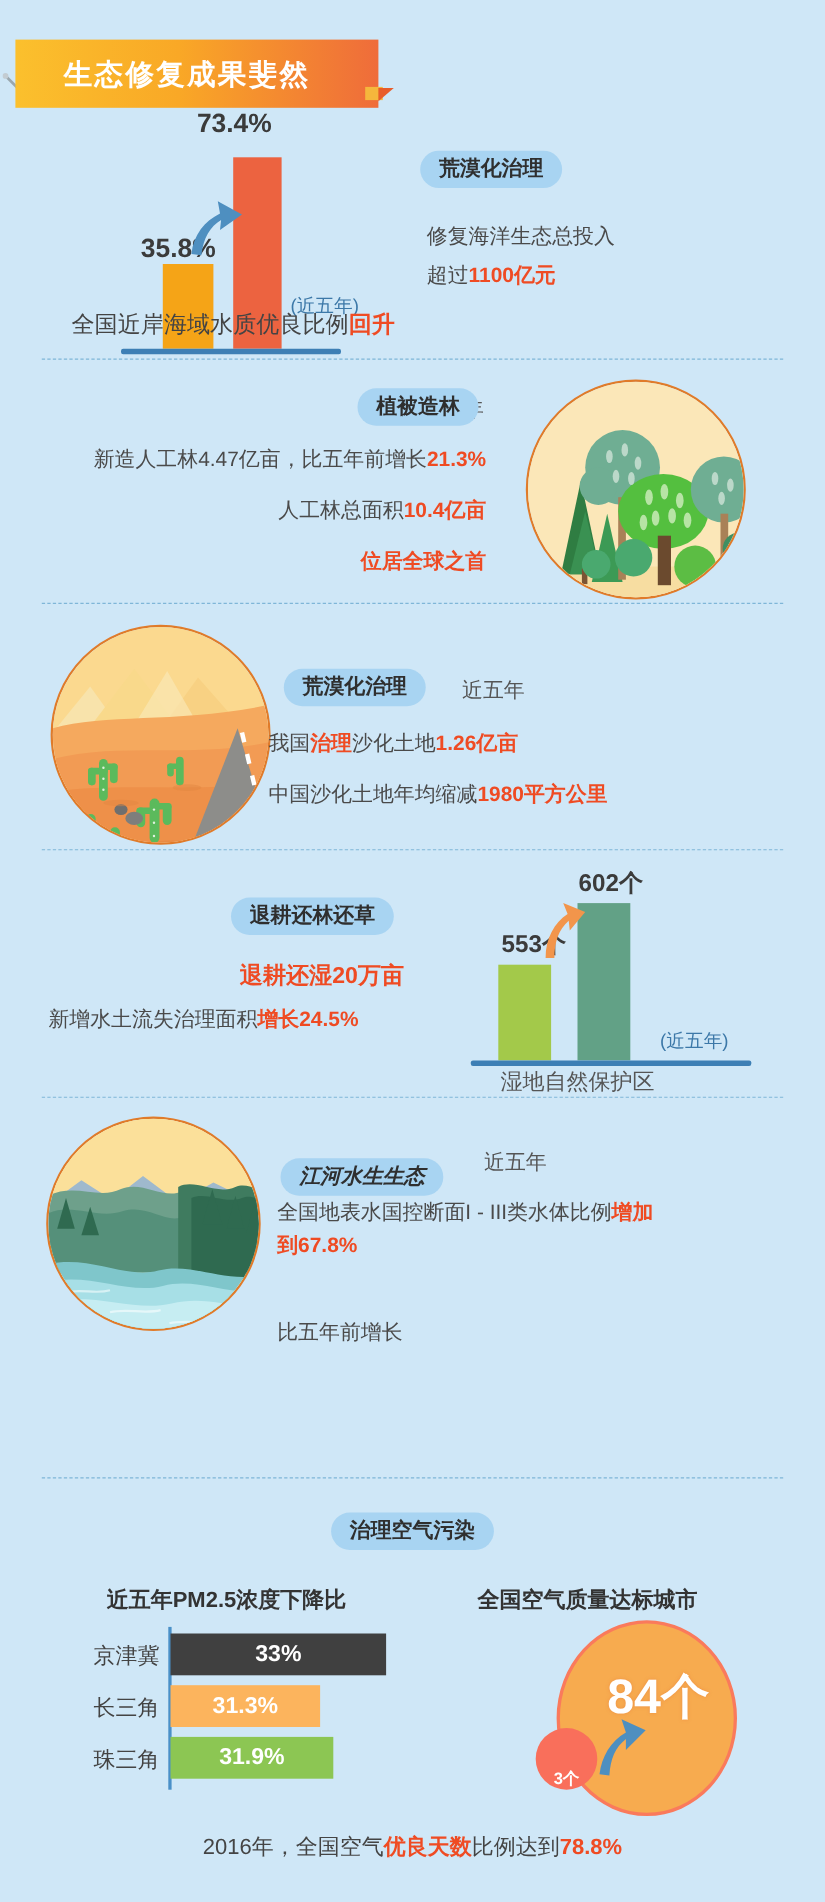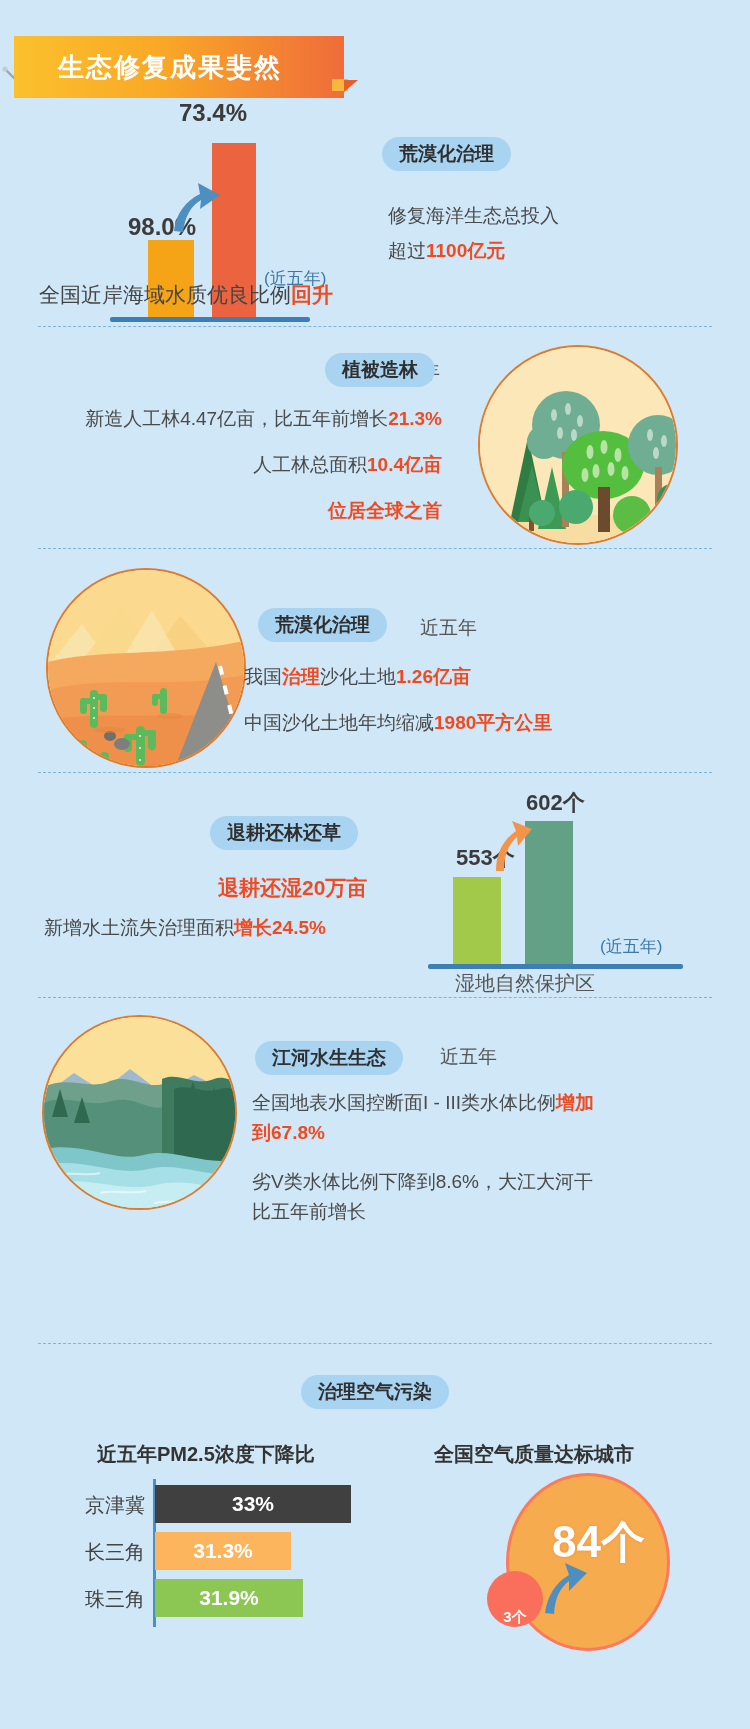--- a/index.html
+++ b/index.html
@@ -56,21 +56,21 @@
   .gray-lbl { color: #555; font-size: 19px; }
   .note { color: #3c78a8; font-size: 17px; }
 
   
   .s1 { position: absolute; left: 0; top: 95px; width: 750px; height: 225px; }
   .bar-base { position: absolute; background: #3d7fb5; height: 5px; border-radius: 2px; }
   .bar { position: absolute; bottom: 0; }
   .bar-lbl { position: absolute; font-weight: bold; font-size: 24px; color: #3b3b3b; }
 
   .s1-label {
-    position: absolute; left: 39px; top: 281px; font-size: 21px; color: #444;
+    position: absolute; left: 65px; top: 281px; font-size: 21px; color: #444;
   }
 
   
   .s2 { position: absolute; left: 0; top: 345px; width: 750px; height: 195px; }
   .circ {
     position: absolute; border-radius: 50%; overflow: hidden;
     border: 2px solid #e07b2a;
   }
 
   
@@ -128,21 +128,21 @@
     <div class="ribbon">
       <span class="ribbon-title">生态修复成果斐然</span>
     </div>
     <div class="ribbon-fold2"></div>
     <div class="ribbon-fold"></div>
   </div>
 
   <div class="s1">
 
     <div>
-      <div class="bar-lbl" style="left:128px; top:118px;">98.0%</div>
+      <div class="bar-lbl" style="left:128px; top:118px;">35.8%</div>
       <div class="bar-lbl" style="left:179px; top:4px;">73.4%</div>
 
       <div class="bar" style="left:148px; top:145px; width:46px; height:77px; background:#f5a417;"></div>
       <div class="bar" style="left:212px; top:48px; width:44px; height:174px; background:#ec6340;"></div>
 
       <div class="bar-base" style="left:110px; top:222px; width:200px;"></div>
 
       <svg style="position:absolute; left:170px; top:80px; width:58px; height:62px;" viewBox="0 0 58 62">
         <path d="M4 56 C6 38 16 26 30 19 L28 8 L50 20 L30 34 L31 25 C21 31 15 41 13 57 Z" fill="#4e8fc0"></path>
       </svg>
@@ -370,34 +370,33 @@
         <path d="M0 148 C40 140 72 160 104 152 C136 144 164 162 195 156 L195 195 L0 195 Z" fill="#a7dfe6"></path>
         <path d="M0 166 C46 158 78 176 112 168 C144 160 170 174 195 170 L195 195 L0 195 Z" fill="#c6edf2"></path>
         <g stroke="#ffffff" stroke-width="2" opacity=".55" fill="none">
           <path d="M16 158 C30 154 42 160 56 156"></path>
           <path d="M56 176 C72 172 86 178 102 174"></path>
           <path d="M110 186 C126 182 142 188 158 184"></path>
         </g>
       </svg>
     </div>
 
-    <div style="position:absolute; left:255px; top:36px;">
+    <div style="position:absolute; left:255px; top:48px;font-style:italic;">
       <span class="pill">江河水生生态</span>
     </div>
     <div style="position:absolute; left:440px; top:39px;">
       <span class="gray-lbl">近五年</span>
     </div>
 
     <div class="ctxt" style="position:absolute; left:252px; top:83px; white-space:nowrap;">
       <span>全国地表水国控断面I - III类水体比例</span><span class="hl">增加</span>
     </div>
     <div class="ctxt" style="position:absolute; left:252px; top:113px;">
       <span class="hl">到67.8%</span>
     </div>
-    <div class="ctxt" style="position:absolute; left:252px; top:162px; white-space:nowrap;">劣V类水体比例下降到8.6%，大江大河干</div>
     <div class="ctxt" style="position:absolute; left:252px; top:192px; white-space:nowrap;">比五年前增长</div>
   </div>
 
   <div class="divider" style="top:1343px;"></div>
 
   <div class="s6">
     <div style="position:absolute; left:0; top:30px; width:750px; text-align:center;">
       <span class="pill">治理空气污染</span>
     </div>
 
@@ -433,15 +432,18 @@
       <div class="circle84" style="left:506px; top:128px; width:164px; height:178px;"></div>
       <div class="txt84" style="left:552px; top:168px;">84个</div>
       <div class="circle3" style="left:487px; top:226px; width:56px; height:56px;">
         <span>3个</span>
       </div>
       <svg style="position:absolute; left:543px; top:208px; width:48px; height:64px;" viewBox="0 0 48 64">
         <path d="M2 60 C4 44 12 30 26 22 L22 10 L44 20 L26 38 L26 28 C16 36 12 46 11 61 Z" fill="#4e8fc0"></path>
       </svg>
     </div>
 
+    <div class="footline" style="top:320px;">
+      <span>2016年，全国空气</span><span class="hl">优良天数</span><span>比例达到</span><span class="hl">78.8%</span>
+    </div>
   </div>
 
 </div>
 
 </body></html>

